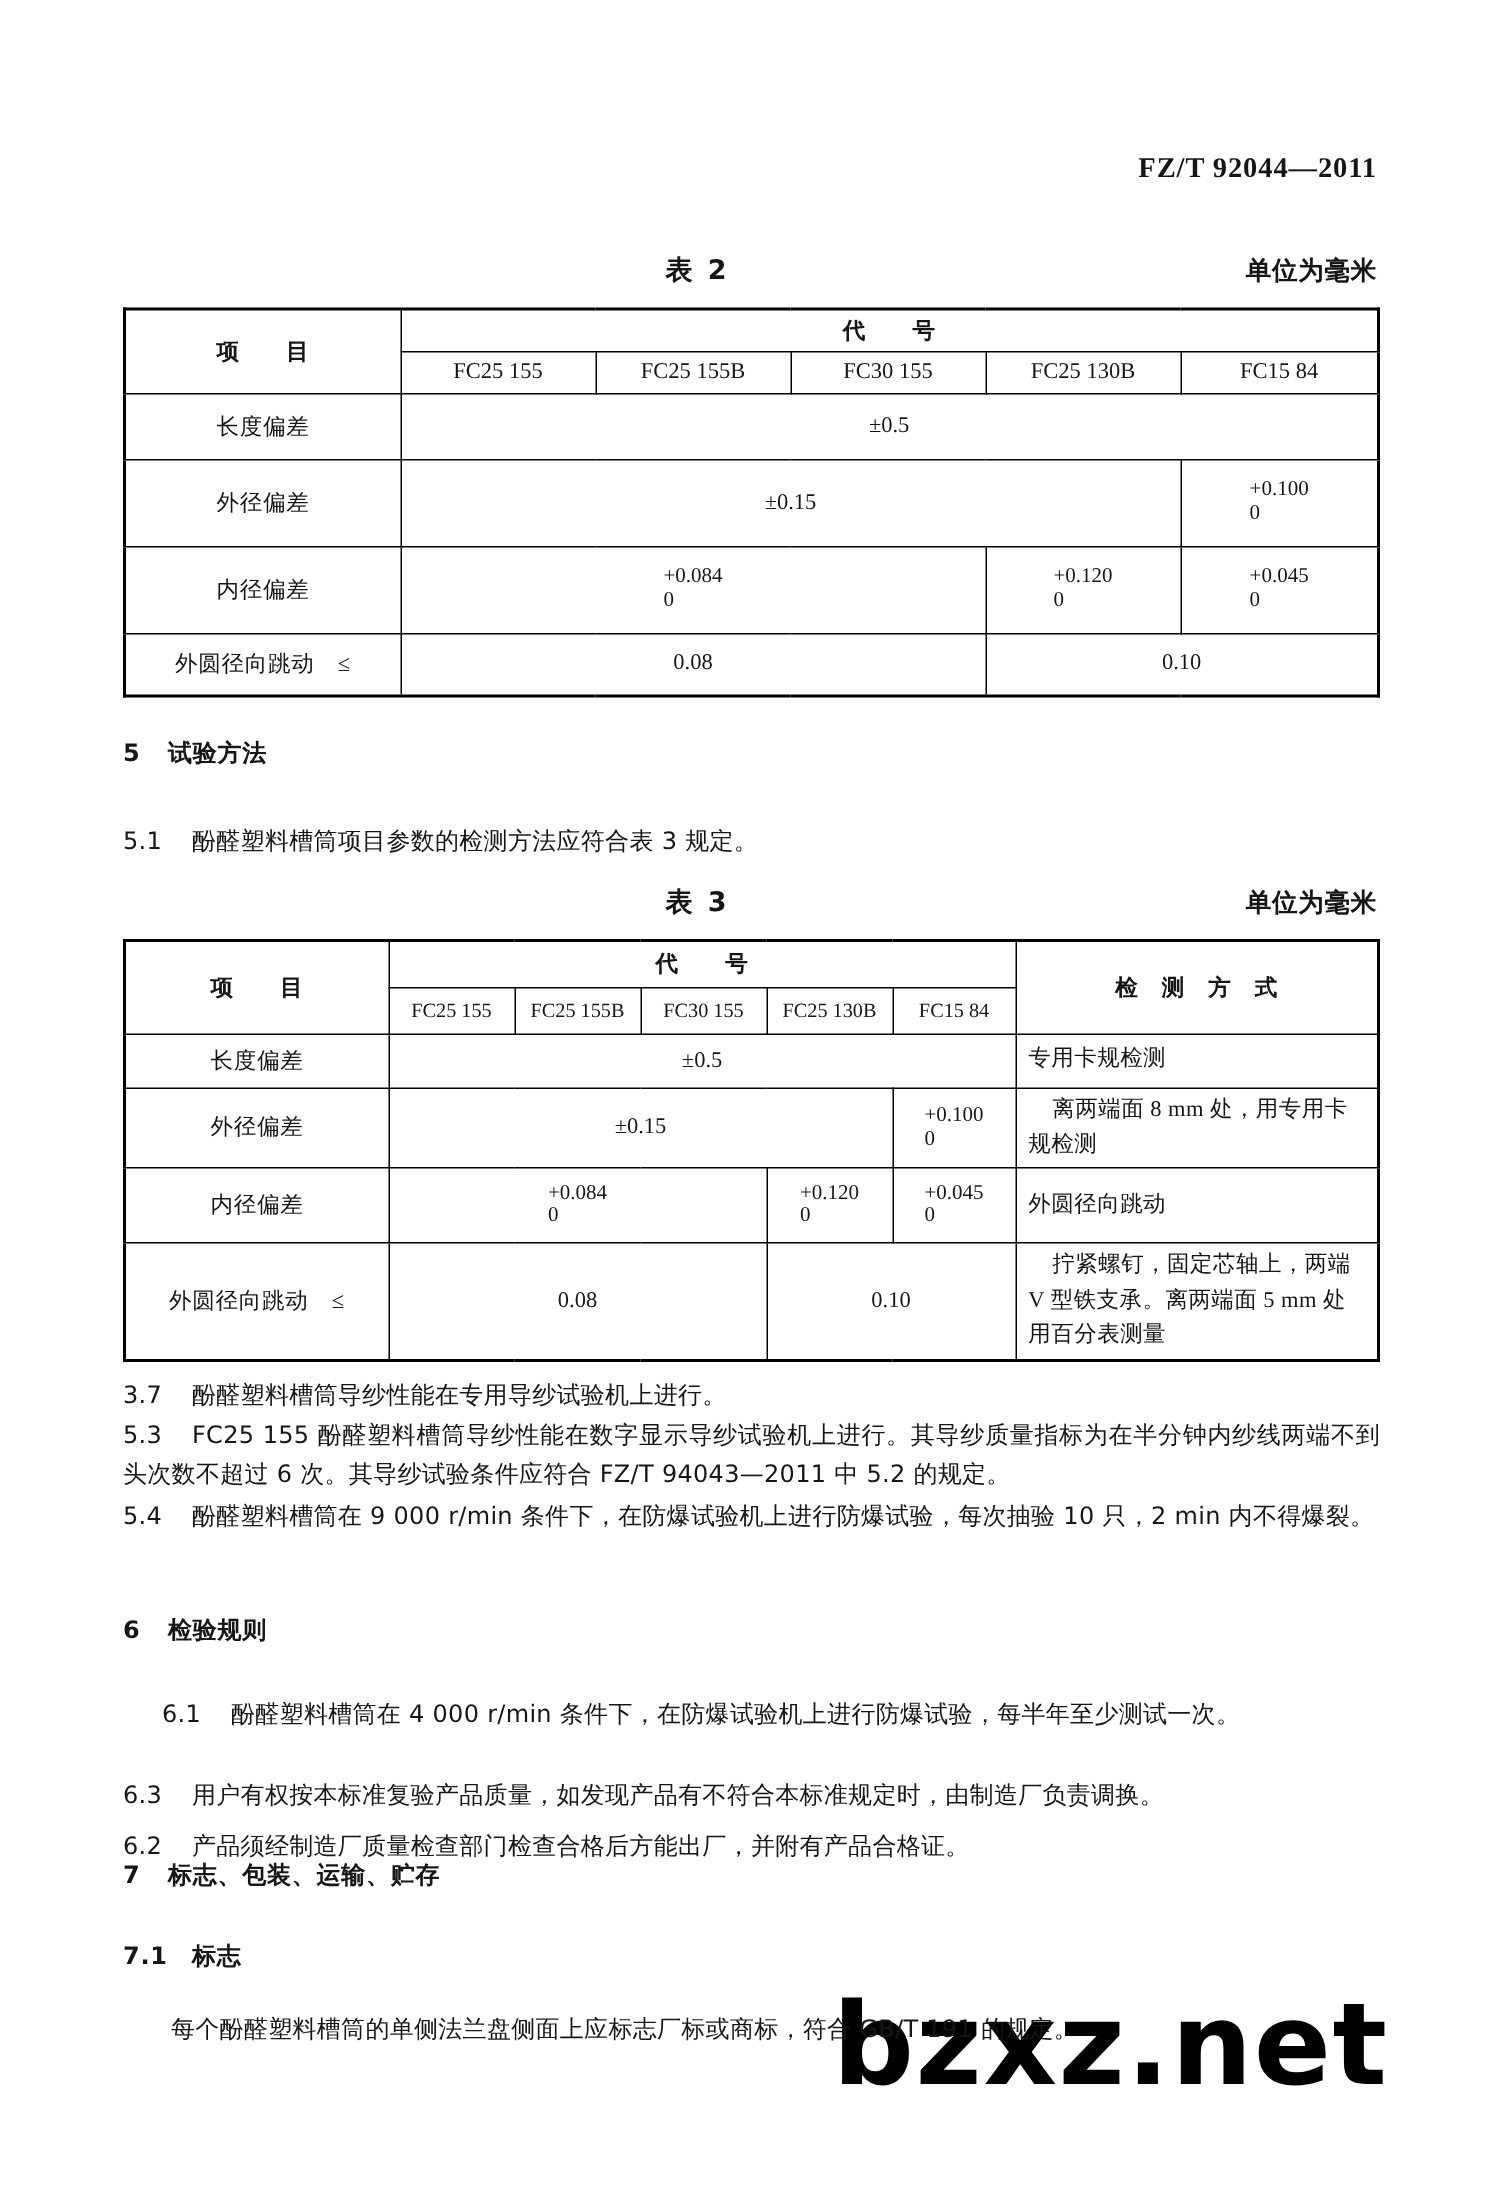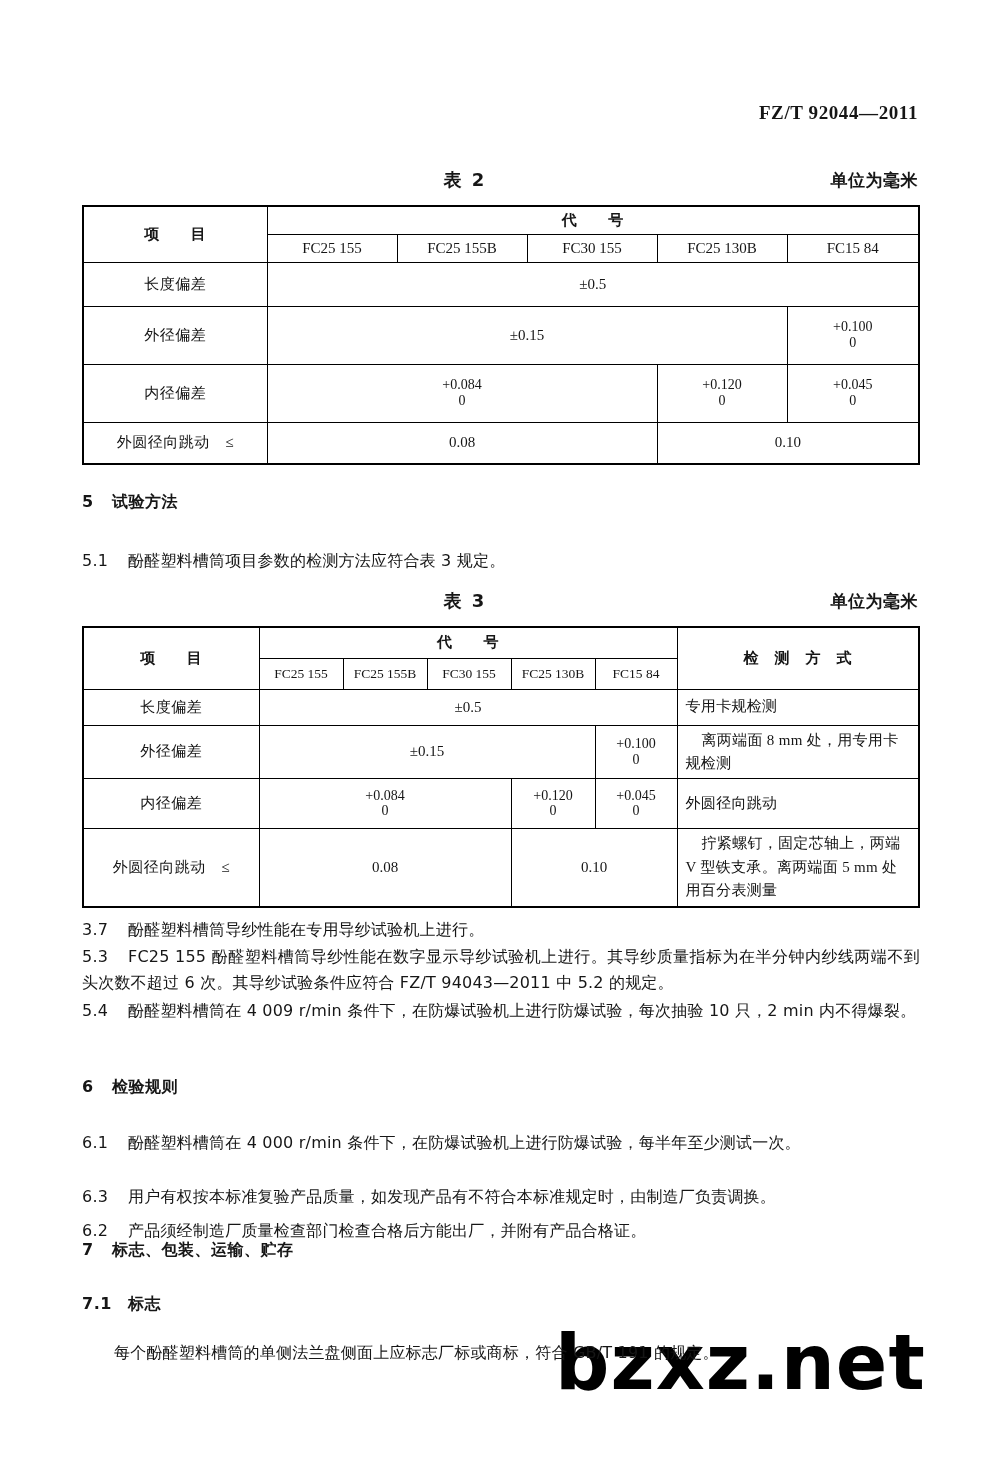--- a/index.html
+++ b/index.html
@@ -96,21 +96,21 @@
     letter-spacing: 0.5px;
   }
   .thick-top { border-top: 2px solid #000 !important; }
   .thick-bottom { border-bottom: 2px solid #000 !important; }
   .thick-left { border-left: 2px solid #000 !important; }
   .thick-right { border-right: 2px solid #000 !important; }
 
   .frac {
     display: inline-block;
     line-height: 1.12;
-    text-align: center;
+    text-align: left;
     font-size: 14px;
     font-family: "Liberation Serif", serif;
   }
   .frac .hi { display: block; }
   .frac .lo { display: block; }
 
   .item-label {
     font-family: "DejaVu Sans", sans-serif;
     font-weight: 700;
     font-size: 15px;
@@ -328,28 +328,28 @@
 
     <div class="para" style="top:917px;">
       <span class="lbl">3.7</span><span>酚醛塑料槽筒导纱性能在专用导纱试验机上进行。</span>
     </div>
 
     <div class="para" style="top:944px;">
       <span class="lbl">5.3</span><span>FC25 155 酚醛塑料槽筒导纱性能在数字显示导纱试验机上进行。其导纱质量指标为在半分钟内纱线两端不到头次数不超过 6 次。其导纱试验条件应符合 FZ/T 94043—2011 中 5.2 的规定。</span>
     </div>
 
     <div class="para" style="top:998px;">
-      <span class="lbl">5.4</span><span>酚醛塑料槽筒在 4 009 r/min 条件下，在防爆试验机上进行防爆试验，每次抽验 10 只，2 min 内不得爆裂。</span>
+      <span class="lbl">5.4</span><span>酚醛塑料槽筒在 9 000 r/min 条件下，在防爆试验机上进行防爆试验，每次抽验 10 只，2 min 内不得爆裂。</span>
     </div>
 
     <div class="sec-head" style="top:1077px;">
       <span class="num">6</span><span>检验规则</span>
     </div>
 
-    <div class="para" style="top:1130px;">
+    <div class="para" style="top:1130px;margin-left:26px;">
       <span class="lbl">6.1</span><span>酚醛塑料槽筒在 4 000 r/min 条件下，在防爆试验机上进行防爆试验，每半年至少测试一次。</span>
     </div>
 
     <div class="para" style="top:1218px;">
       <span class="lbl">6.2</span><span>产品须经制造厂质量检查部门检查合格后方能出厂，并附有产品合格证。</span>
     </div>
 
     <div class="para" style="top:1184px;">
       <span class="lbl">6.3</span><span>用户有权按本标准复验产品质量，如发现产品有不符合本标准规定时，由制造厂负责调换。</span>
     </div>

